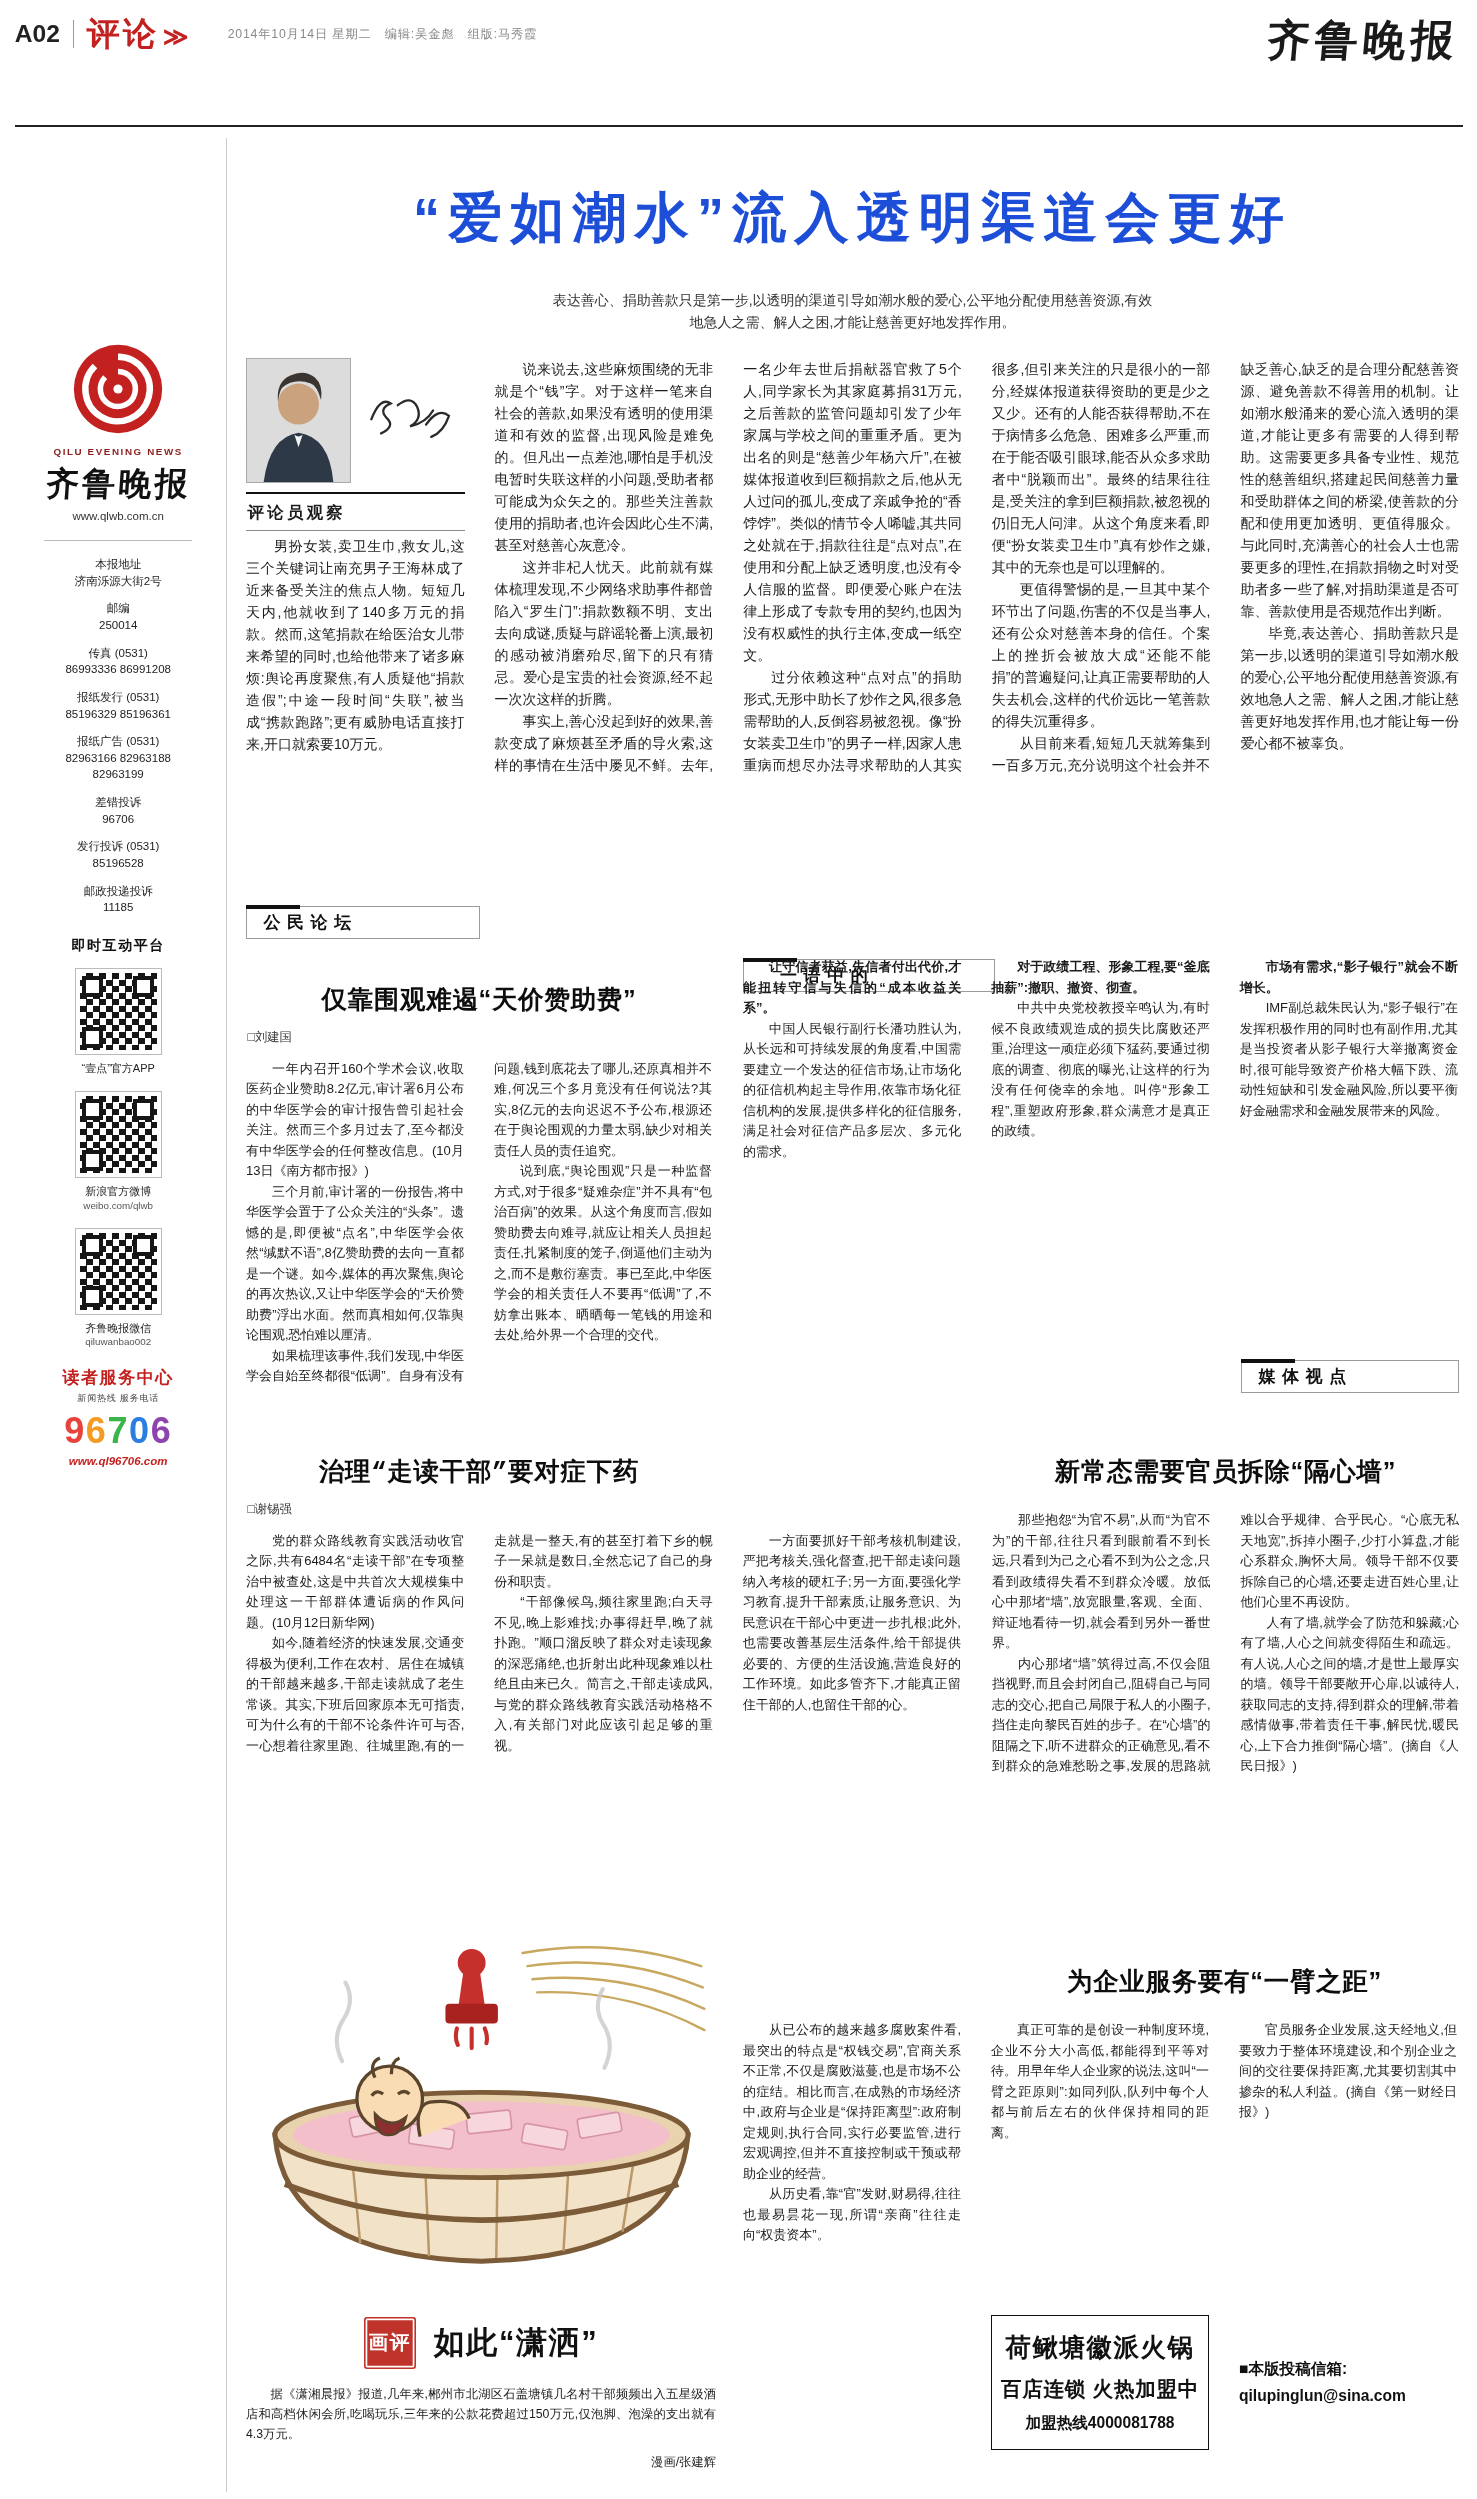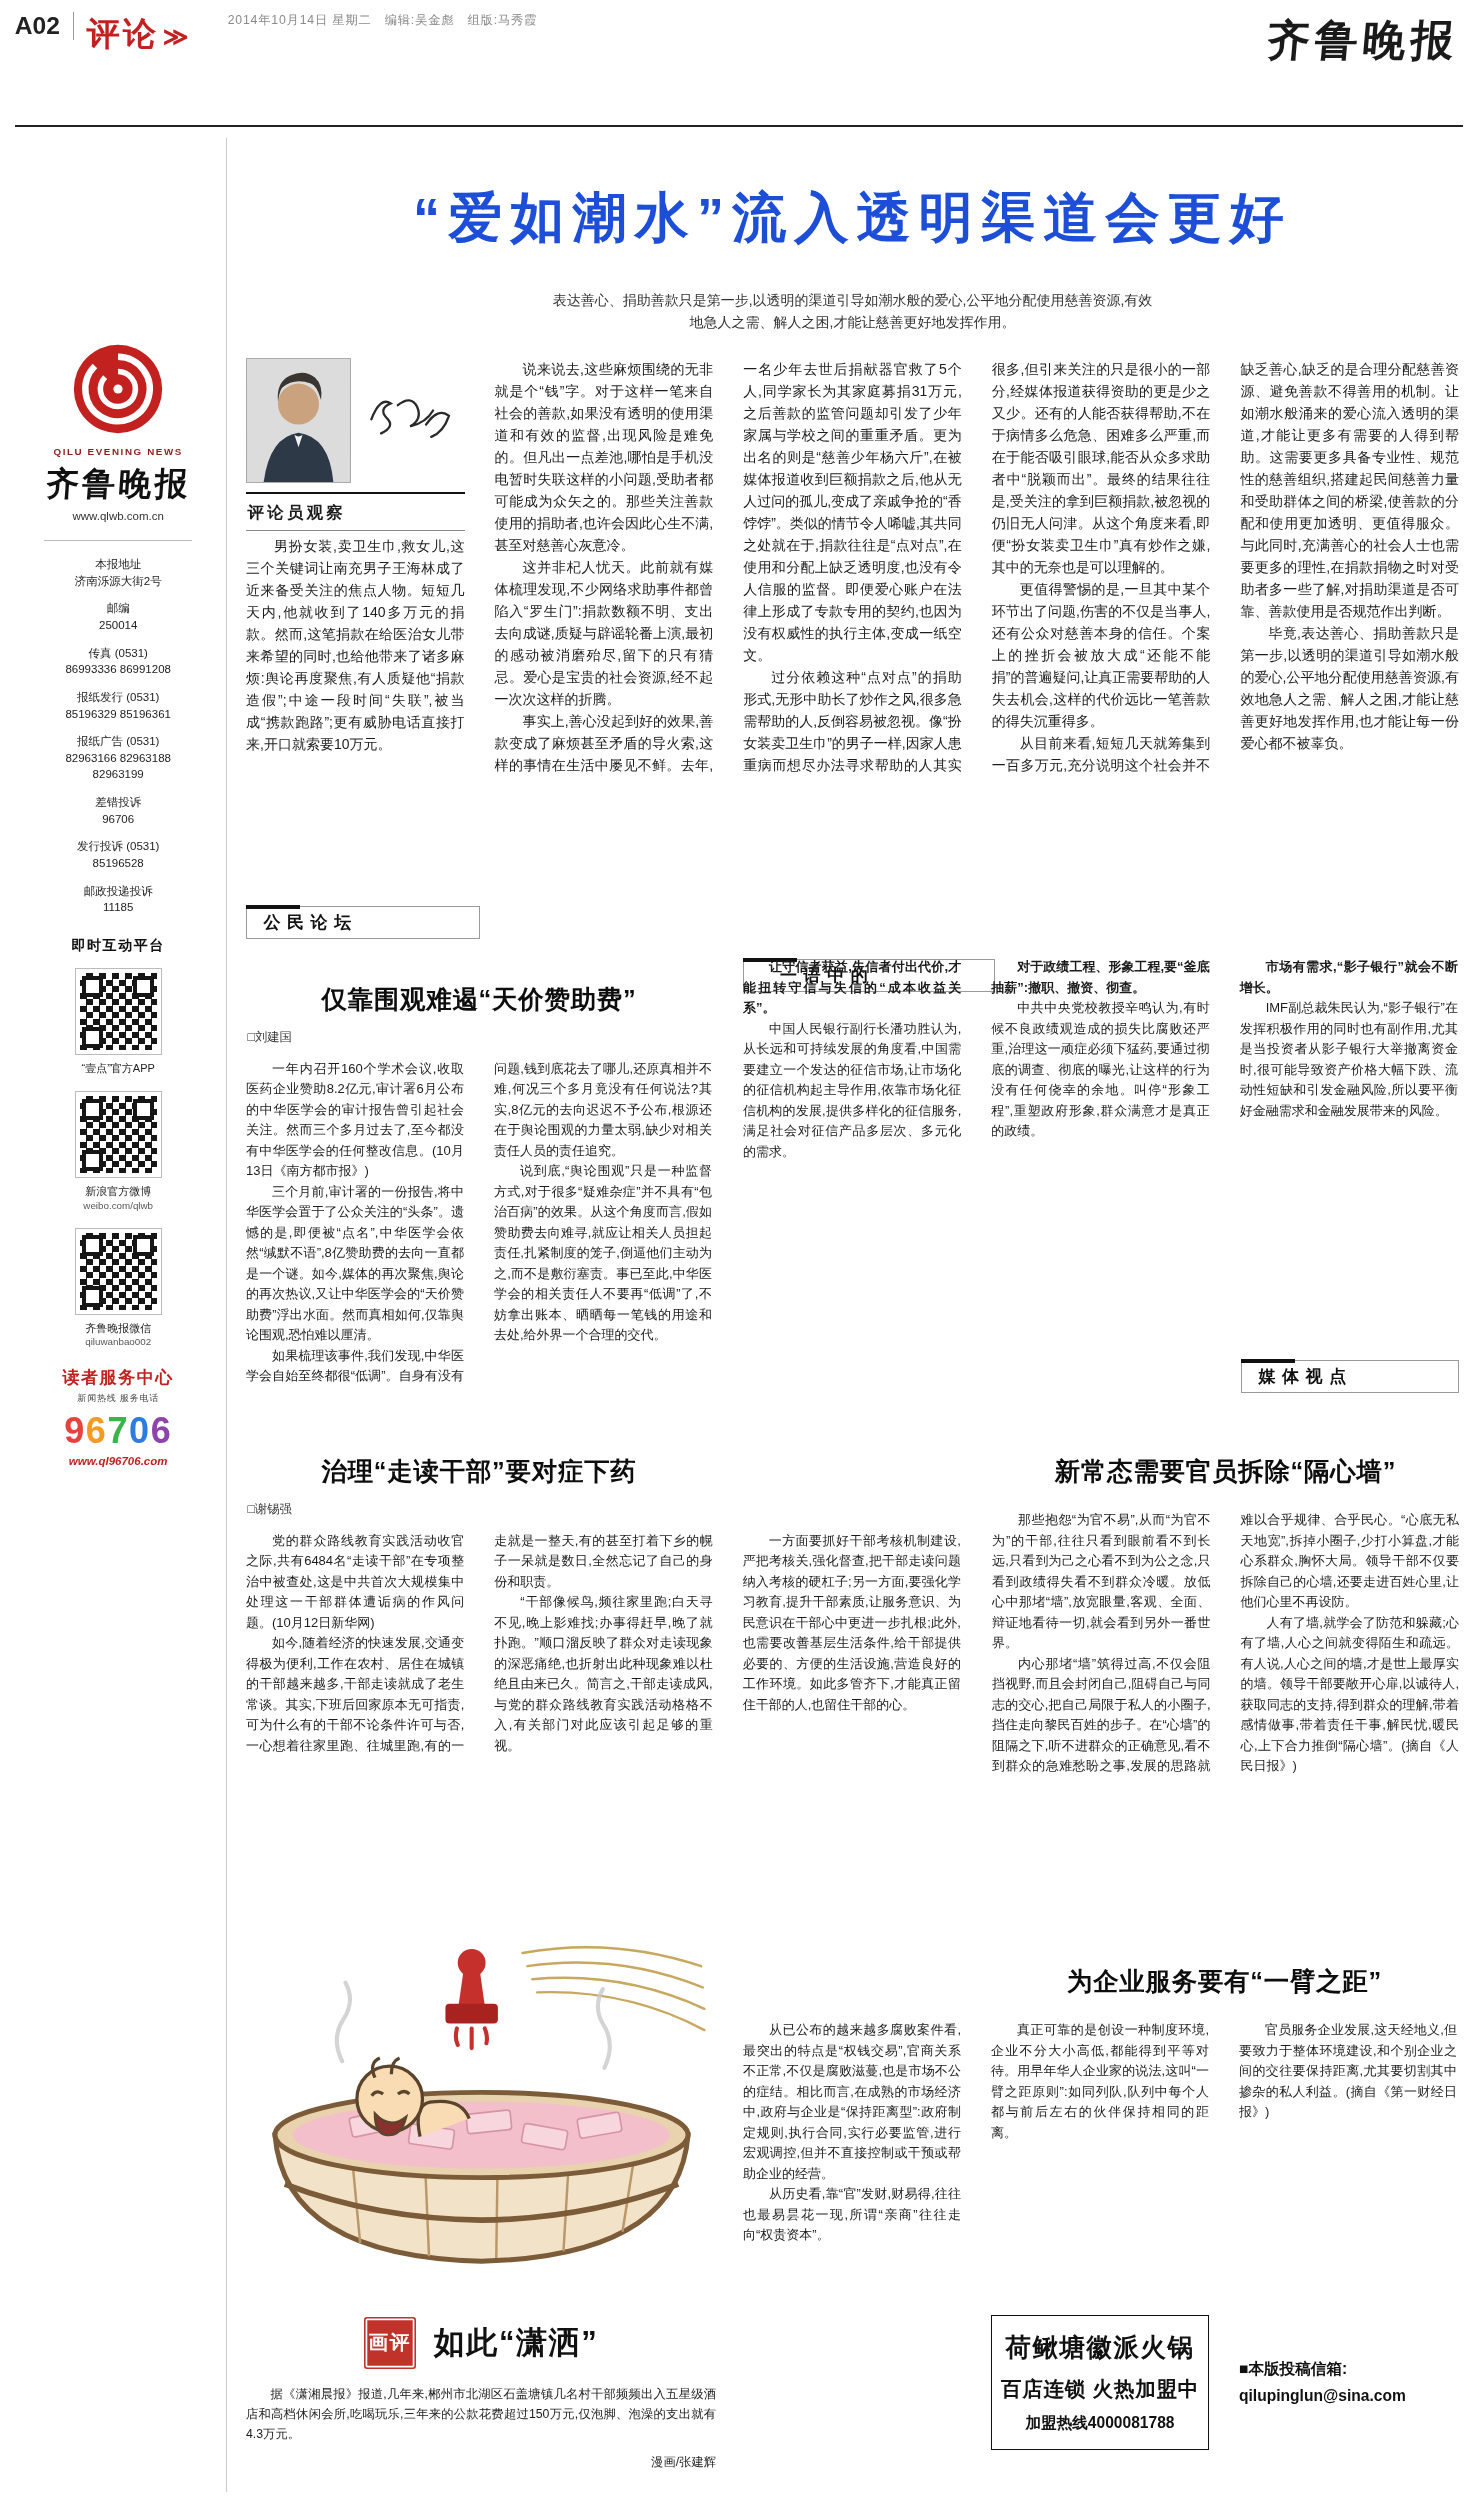--- a/index.html
+++ b/index.html
@@ -2,21 +2,21 @@
 <html style="font-size:13px"><head>
 <meta charset="utf-8">
 <style>
   * { margin:0; padding:0; box-sizing:border-box; }
   html,body { background:#dedede; }
   body { font-family:"Liberation Sans", sans-serif; }
   #page { position:relative; width:1478px; height:2500px; background:#fff; margin:0 auto; overflow:hidden; color:#111; }
 
   
   .header { position:absolute; left:14.8px; top:11.5px; right:14.8px; height:98px; }
-  .header-inner { display:flex; align-items:flex-start; gap:13px; }
+  .header-inner { display:flex; align-items:center; gap:13px; }
   .page-num { font-size:24.6px; font-weight:bold; color:#222; }
   .hdiv { width:0.8px; height:28px; background:#999; }
   .section-name { font-size:33px; font-weight:bold; color:#c2211f; letter-spacing:3.3px; }
   .arrows { font-size:24.6px; color:#c2211f; margin-left:3.3px; font-weight:bold; }
   .date-line { font-size:12.3px; color:#8a8a8a; margin-left:23px; letter-spacing:0.8px; }
   .masthead { position:absolute; right:4.9px; top:0; font-family:"Liberation Serif", serif; font-weight:bold; font-size:43px; letter-spacing:4.9px; transform:skewX(-5deg); color:#1a1a1a; }
   .header-rule { position:absolute; left:14.8px; right:14.8px; top:125px; height:1.6px; background:#222; }
   .side-divider { position:absolute; left:226px; top:138px; bottom:8.2px; width:0.8px; background:#ccc; }
 
   
@@ -66,21 +66,21 @@
   .forum-art { position:absolute; left:246px; top:983px; width:466px; }
   .flow-forum { column-count:2; height:384px; }
   .bar-quotes { position:absolute; left:743px; top:959px; width:252px;padding-left:36px; }
   .quotes-flow { position:absolute; left:743px; top:957px; width:715px; height:385px; }
   .flow-quotes { column-count:3; height:385px; }
   .q-lead { font-weight:bold; }
   .bar-media { position:absolute; left:1241px; top:1360px; width:218px; }
 
   
   .zoudu-art { position:absolute; left:246px; top:1455px; width:715px; }
-  .zoudu-art .hwrap { width:466px; }
+  .zoudu-art .hwrap { width:466px;font-family:Liberation Mono, monospace; }
   .flow-zoudu { column-count:3; height:379px; }
   .gexin-art { position:absolute; left:992px; top:1455px; width:467px; }
   .gexin-art .art-headline { margin-bottom:21px; }
   .flow-gexin { column-count:2; height:384px; }
 
   
   .cartoon-sec { position:absolute; left:246px; top:1930px; width:470px; }
   .cartoon-wrap { width:459px; margin:0 auto; }
   .cartoon-title-row { display:flex; align-items:center; justify-content:center; gap:18px; margin:14.8px 0 16.4px; }
   .seal { width:52px; height:52px; background:#c0332b; color:#fff; display:flex; align-items:center; justify-content:center; font-size:19.7px; font-weight:bold; border-radius:3.3px; letter-spacing:1.6px; box-shadow:0 0 0 1.6px #c0332b inset, 0 0 0 3.3px #fff inset; }

